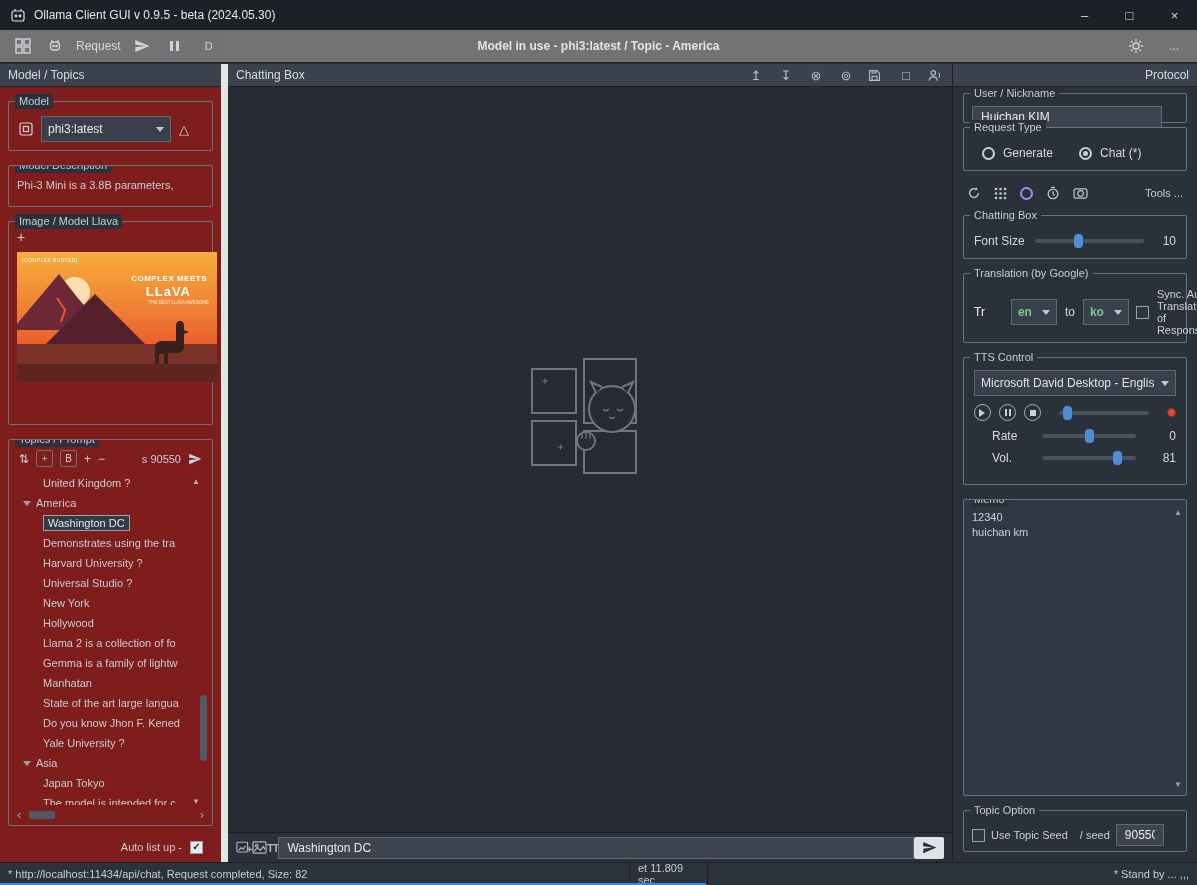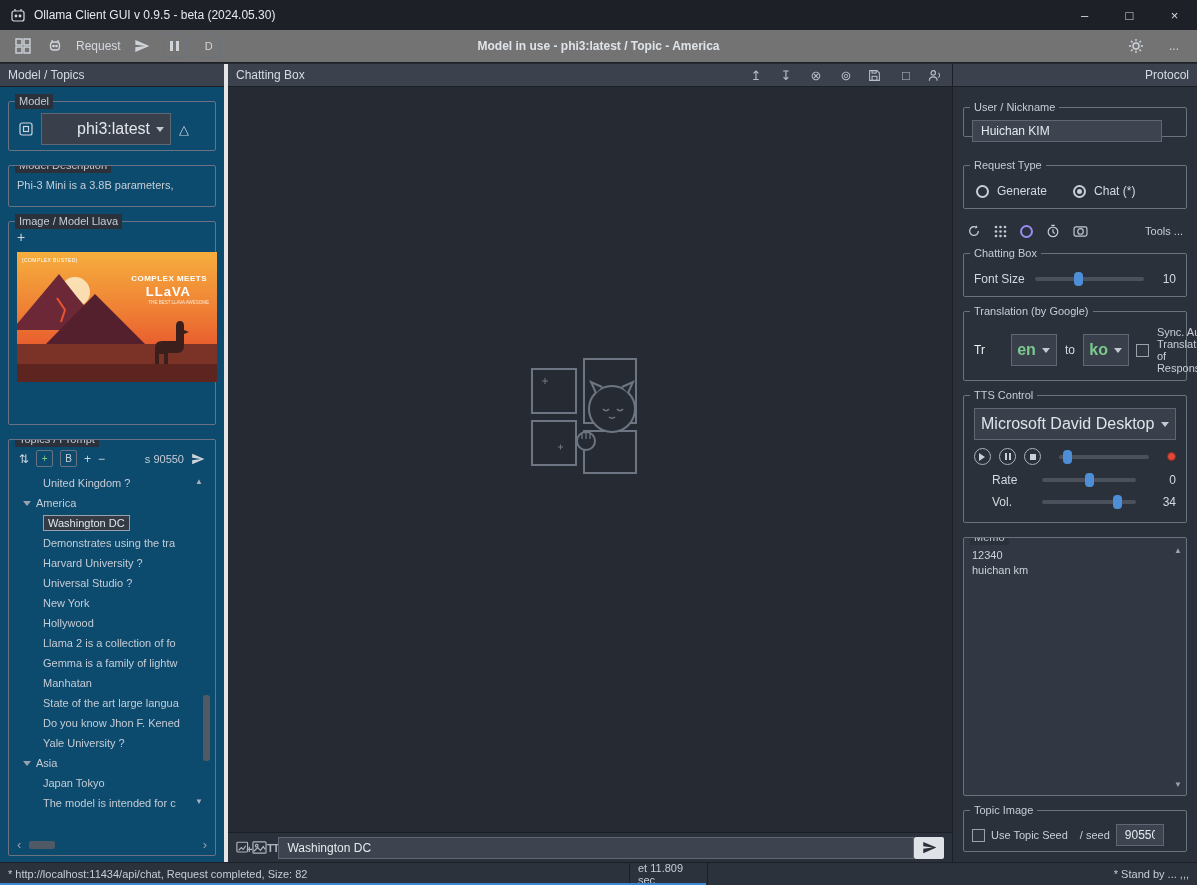--- a/index.html
+++ b/index.html
@@ -16,36 +16,36 @@
 
 .toolbar{height:33px;background:#737373;border-bottom:1px solid #1c2026;display:flex;align-items:center;padding:0 12px;gap:10px;position:relative}
 .tb-center{position:absolute;left:0;right:0;text-align:center;font-weight:bold;color:#dfe4ea;font-size:12px;pointer-events:none}
 .tb-right{margin-left:auto;display:flex;align-items:center;gap:16px;z-index:2}
 .tbtn{height:24px;min-width:22px;display:flex;align-items:center;justify-content:center;color:#cfd4db;z-index:2}
 .tbtn.boxed{border:1px solid #6a7280;border-radius:2px;width:24px;font-size:11px}
 .pausebars{display:flex;gap:3px}
 .pausebars i{display:block;width:3px;height:10px;background:#cfd4db}
 
 
-.left-panel{position:absolute;top:64px;left:0;width:228px;bottom:23px;background:#0c4a6e;border-right:4px solid #e5e5e5;display:flex;flex-direction:column}
+.left-panel{position:absolute;top:64px;left:0;width:228px;bottom:23px;background:#7f1d1d;border-right:7px solid #e5e5e5;display:flex;flex-direction:column}
 .center-panel{position:absolute;top:64px;left:228px;width:724px;bottom:23px;background:#262b33;display:flex;flex-direction:column}
 .right-panel{position:absolute;top:64px;right:0;width:245px;bottom:23px;background:#2b313a;border-left:1px solid #1c2026;display:flex;flex-direction:column}
 .panel-header{height:23px;background:#3b424d;border-bottom:1px solid #1c2026;display:flex;align-items:center;padding:0 8px;font-size:12px;color:#d6dbe2;flex:none}
 .panel-header.right{justify-content:flex-end}
 .ch-icons{margin-left:auto;display:flex;gap:14px;align-items:center;color:#b9bfc8;font-size:13px}
 .ch-icons .gi{width:16px;text-align:center}
 
 
 .grp{position:relative;border:1px solid #6a7280;border-radius:2px;flex:none}
 .lg{position:absolute;top:-8px;left:6px;background:#2b313a;padding:0 4px;font-size:11px;color:#c6ccd4;line-height:15px;white-space:nowrap}
 
 
 .lcol{flex:1;display:flex;flex-direction:column;padding:8px 8px 0;overflow:hidden}
 .grp.model{margin-top:6px;height:50px;display:flex;align-items:center;gap:6px;padding:10px 8px 4px}
-.sel{display:flex;align-items:center;justify-content:flex-end;background:#39404b;border:1px solid #5f6773;padding:2px 6px;height:32px;color:#e3e7ec;font-size:16px;white-space:nowrap;overflow:hidden}
+.sel{display:flex;align-items:center;justify-content:space-between;background:#39404b;border:1px solid #5f6773;padding:2px 6px;height:26px;color:#e3e7ec;font-size:12px;white-space:nowrap;overflow:hidden}
 .sel .car{width:0;height:0;border:4px solid transparent;border-top:5px solid #c3c9d1;margin:5px 0 0 6px;flex:none}
 .sel-model{width:130px}
 .tribtn{margin-left:2px;color:#cfd4db;font-size:13px}
 .grp.desc{margin-top:14px;height:42px;padding:13px 8px 4px;font-size:11px;color:#c9ced6;overflow:hidden;white-space:nowrap}
 .grp.imgg{margin-top:14px;height:204px;padding:6px 8px}
 .pluslbl{font-size:14px;color:#cfd4db;line-height:18px}
 .llava{width:200px;height:130px;margin-top:6px;position:relative;background:linear-gradient(180deg,#f6ae3d 0%,#ef7f34 45%,#e85a2e 75%,#d8432a 100%);overflow:hidden}
 .llava .badge{position:absolute;top:5px;left:5px;font-size:5px;color:#fff;letter-spacing:.4px}
 .llava .t1{position:absolute;top:22px;right:10px;font-size:8px;font-weight:bold;color:#fff;letter-spacing:.5px}
 .llava .t2{position:absolute;top:32px;right:26px;font-size:13px;font-weight:bold;color:#fff;letter-spacing:1px}
@@ -83,22 +83,22 @@
 .cicon{color:#aeb4bd;display:flex;align-items:center}
 .fonticon{font-size:11px;color:#aeb4bd;letter-spacing:-1px;font-weight:bold}
 .inp{background:#3d444f;border:1px solid #5f6773;color:#e6eaef;padding:2px 8px;font-size:12px;font-family:"Liberation Sans",sans-serif;height:22px}
 .cinput{flex:1}
 .csend{width:30px;height:22px;background:#dfe3e8;border-radius:2px;display:flex;align-items:center;justify-content:center;flex:none}
 
 
 .rcol{flex:1;display:flex;flex-direction:column;padding:6px 10px 4px;overflow:hidden}
 .grp.rbase{margin-top:6px;height:40px;padding:13px 8px 4px}
 .burl{font-weight:bold;color:#eef1f5;font-size:12px;white-space:nowrap}
-.grp.ruser{margin-top:14px;height:30px;padding:12px 8px 12px}
-.grp.rreq{margin-top:28px;height:44px;padding:12px 12px 4px;display:flex;align-items:center;gap:8px}
+.grp.ruser{height:30px;padding:12px 8px 12px}
+.grp.rreq{margin-top:4px;height:44px;padding:12px 18px 4px;display:flex;align-items:center;gap:8px}
 .rlabel{font-size:12px;color:#d4d9e0}
 .icon-row{display:flex;align-items:center;gap:13px;margin-top:12px;padding:0 4px;color:#c3c9d1;flex:none;height:20px}
 .tools{margin-left:auto;font-size:11px;color:#c6ccd4}
 .pcircle{width:13px;height:13px;border:2px solid #9a8cf0;border-radius:50%}
 .grp.rchat{margin-top:12px;height:44px;padding:12px 10px 4px;display:flex;align-items:center}
 .slider{position:relative;flex:1;height:4px;background:#4a515c;border-radius:2px;margin:0 10px}
 .slider .h{position:absolute;top:-5px;width:9px;height:14px;border-radius:4px;background:#4e8ed7}
 .grp.rtrans{margin-top:14px;height:70px;padding:12px 10px 4px;display:flex;flex-direction:row;gap:7px}
 .frow{display:flex;align-items:center;gap:8px}
 .sel.small{width:46px;color:#7cc98f;font-weight:bold}
@@ -313,20 +313,26 @@
           </div>
           <div class="vscroll"></div>
         </div>
         <div class="hscroll">
           <span>‹</span>
           <span class="hthumb"></span>
           <span class="hs-right">›</span>
         </div>
       </div>
 
+      <div class="lbottom">
+        <span>Auto list up -</span>
+        <span class="cb checked">
+            <span class="mk">✓</span>
+          </span>
+      </div>
     </div>
   </div>
 
   <div class="center-panel">
     <div class="panel-header">
       <span>Chatting Box</span>
       <div class="ch-icons">
         <span class="gi">↥</span>
         <span class="gi">↧</span>
         <span class="gi">⊗</span>
@@ -507,36 +513,36 @@
           <span class="slider">
               <span class="h" style="left:46%"></span>
             </span>
           <span class="sl-val">0</span>
         </div>
         <div class="frow">
           <span class="rlabel" style="margin-left:18px;width:32px">Vol.</span>
           <span class="slider">
               <span class="h" style="left:76%"></span>
             </span>
-          <span class="sl-val">34</span>
+          <span class="sl-val">81</span>
         </div>
       </div>
 
       <div class="grp rmemo">
         <span class="lg">Memo</span>
         <div class="memo-text">12340
 huichan km</div>
         <div class="memo-sb">
           <span>▲</span>
           <span>▼</span>
         </div>
       </div>
 
       <div class="grp rtopic">
-        <span class="lg">Topic Image</span>
+        <span class="lg">Topic Option</span>
         <span class="cb"></span>
         <span class="smalltext">Use Topic Seed</span>
         <span class="smalltext" style="margin-left:6px">/ seed</span>
         <input class="inp seedinp" readonly="" value="90550" style="">
       </div>
     </div>
   </div>
 
   <div class="statusbar">
     <div class="sseg sseg1">

